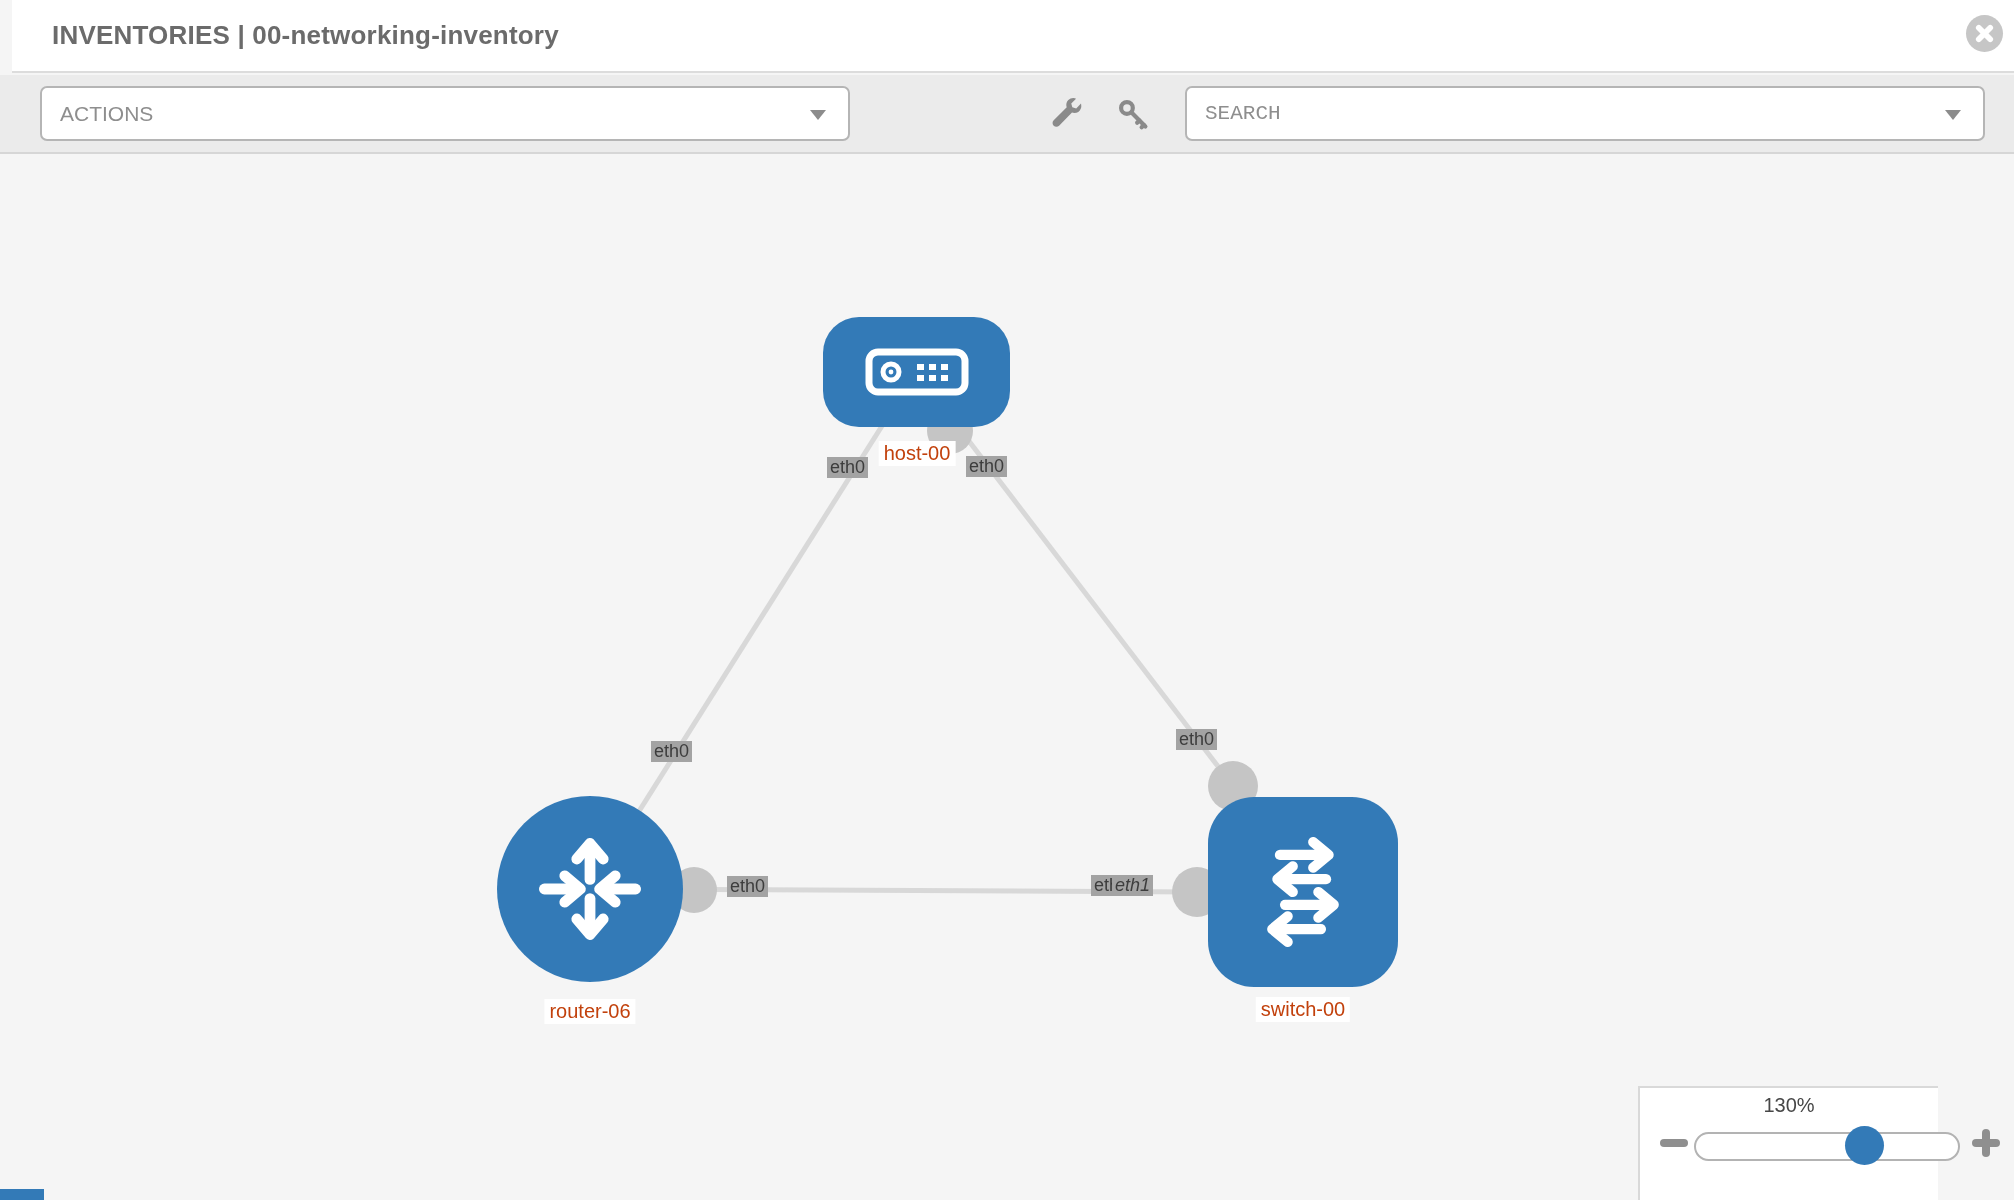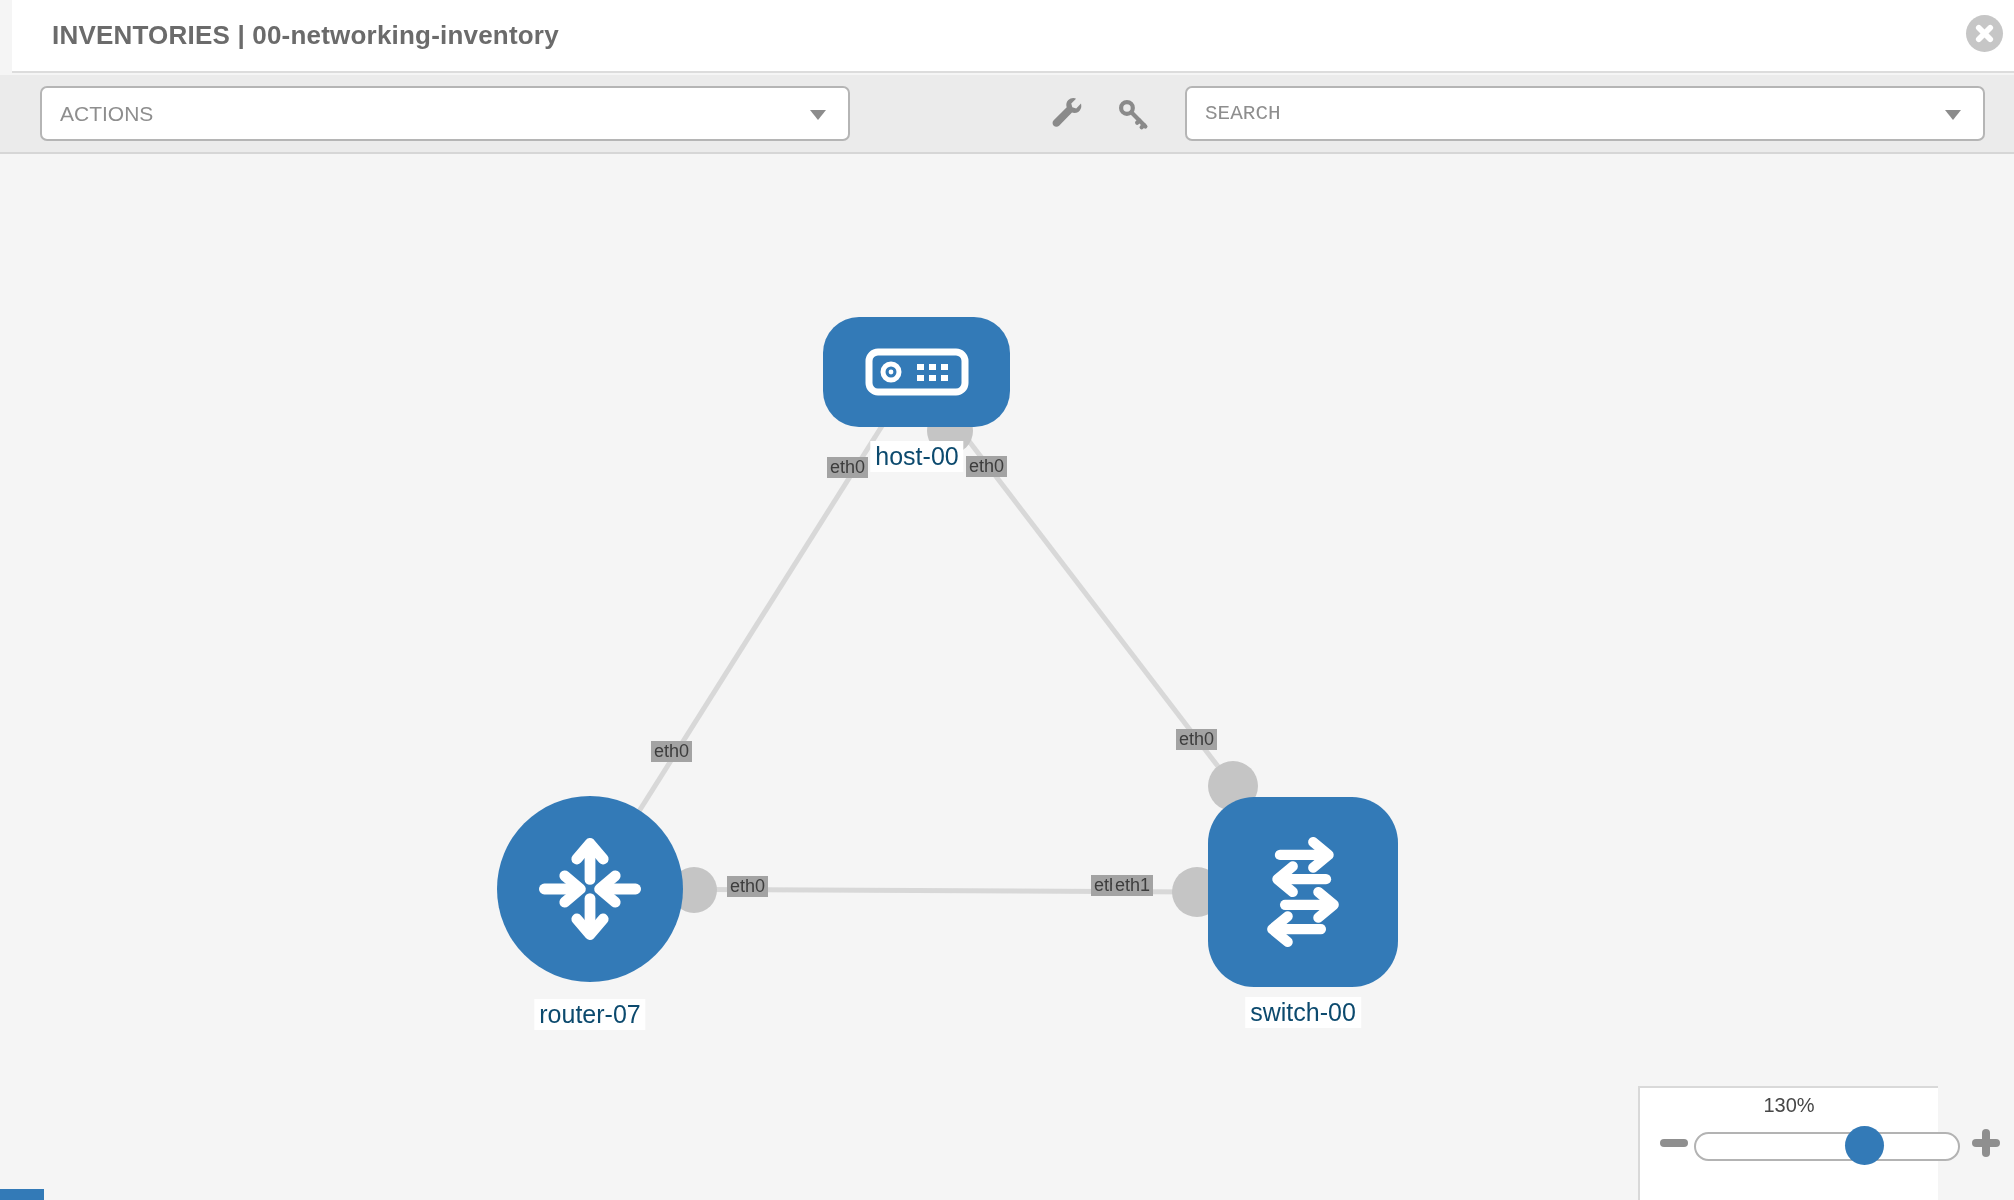--- a/index.html
+++ b/index.html
@@ -65,21 +65,21 @@
   .node {
     position:absolute; background:#337ab7; cursor:pointer;
     display:flex; align-items:center; justify-content:center;
   }
   .node-host   { left:823px;  top:161px; width:187px; height:110px; border-radius:36px; }
   .node-router { left:497px;  top:640px; width:186px; height:186px; border-radius:50%; }
   .node-switch { left:1208px; top:641px; width:190px; height:190px; border-radius:46px; }
 
   .node-label {
     position:absolute; transform:translateX(-50%);
-    background:#ffffff; color:#0c4a6e; font-size:25px;
+    background:#ffffff; color:#c2410c; font-size:20px;
     padding:1px 5px; white-space:nowrap;
   }
   .if-label {
     position:absolute; background:#a3a3a3; color:#3d3d3d; font-size:18px;
     padding:0 3px; white-space:nowrap;
   }
 
   
   .zoom-panel {
     position:absolute; left:1638px; top:1086px; width:300px; height:114px;
@@ -202,30 +202,30 @@
           <path d="M42 30 L30 40 L42 50"></path>
         <path d="M36 60 L70 60"></path>
           <path d="M62 50 L74 60 L62 70"></path>
         <path d="M64 79 L30 79"></path>
           <path d="M38 69 L26 79 L38 89"></path>
       </g>
     </svg>
   </div>
 
   <div class="node-label" style="left:917px; top:285px;">host-00</div>
-  <div class="node-label" style="left:590px; top:843px;">router-07</div>
+  <div class="node-label" style="left:590px; top:843px;">router-06</div>
   <div class="node-label" style="left:1303px; top:841px;">switch-00</div>
 
   <div class="if-label" style="left:827px; top:301px;">eth0</div>
   <div class="if-label" style="left:651px; top:585px;">eth0</div>
   <div class="if-label" style="left:966px; top:300px;">eth0</div>
   <div class="if-label" style="left:1176px; top:573px;">eth0</div>
   <div class="if-label" style="left:727px; top:720px;">eth0</div>
   <div class="if-label" style="left:1091px; top:719px;">eth0</div>
-  <div class="if-label" style="left:1112px; top:719px;">eth1</div>
+  <div class="if-label" style="left:1112px; top:719px;font-style:italic;">eth1</div>
 </div>
 
 <div class="zoom-panel">
   <div class="zoom-pct">130%</div>
   <div class="zoom-minus"></div>
   <div class="zoom-track"></div>
   <div class="zoom-thumb"></div>
   <div class="zoom-plus">
     <div class="pb1"></div>
     <div class="pb2"></div>

